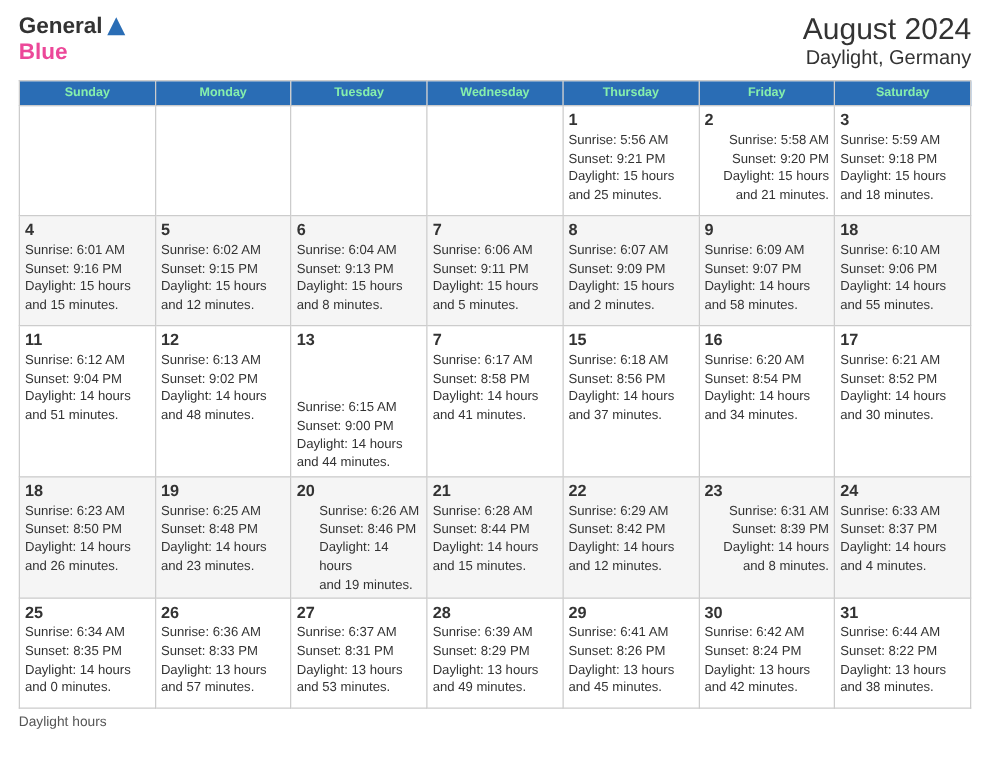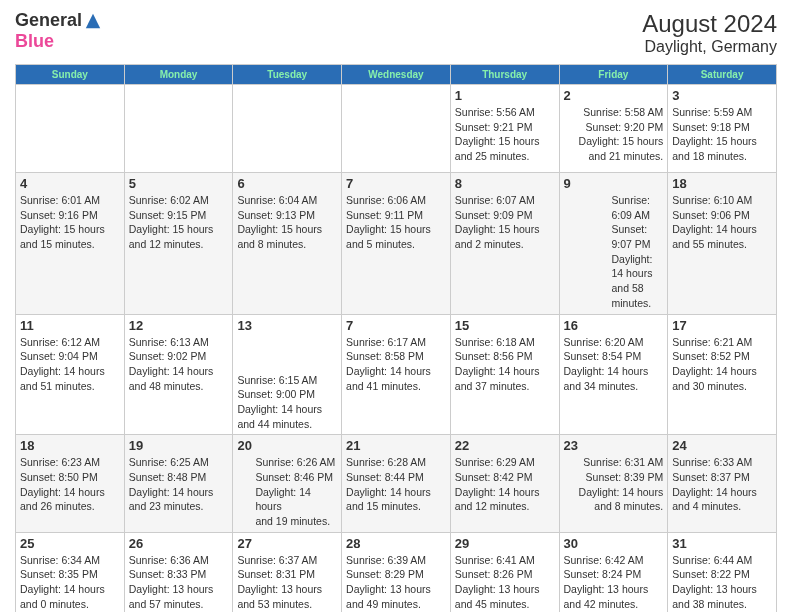--- a/index.html
+++ b/index.html
@@ -196,21 +196,21 @@
           </td>
           <td>
             <span class="day-number">8</span>
             <div class="day-info" style="white-space: pre-line;">Sunrise: 6:07 AM
 Sunset: 9:09 PM
 Daylight: 15 hours
 and 2 minutes.</div>
           </td>
           <td>
             <span class="day-number">9</span>
-            <div class="day-info" style="white-space: pre-line; margin-left: 48px;">Sunrise: 6:09 AM
+            <div class="day-info" style="white-space: pre-line;">Sunrise: 6:09 AM
 Sunset: 9:07 PM
 Daylight: 14 hours
 and 58 minutes.</div>
           </td>
           <td>
             <span class="day-number">18</span>
             <div class="day-info" style="white-space: pre-line;">Sunrise: 6:10 AM
 Sunset: 9:06 PM
 Daylight: 14 hours
 and 55 minutes.</div>

